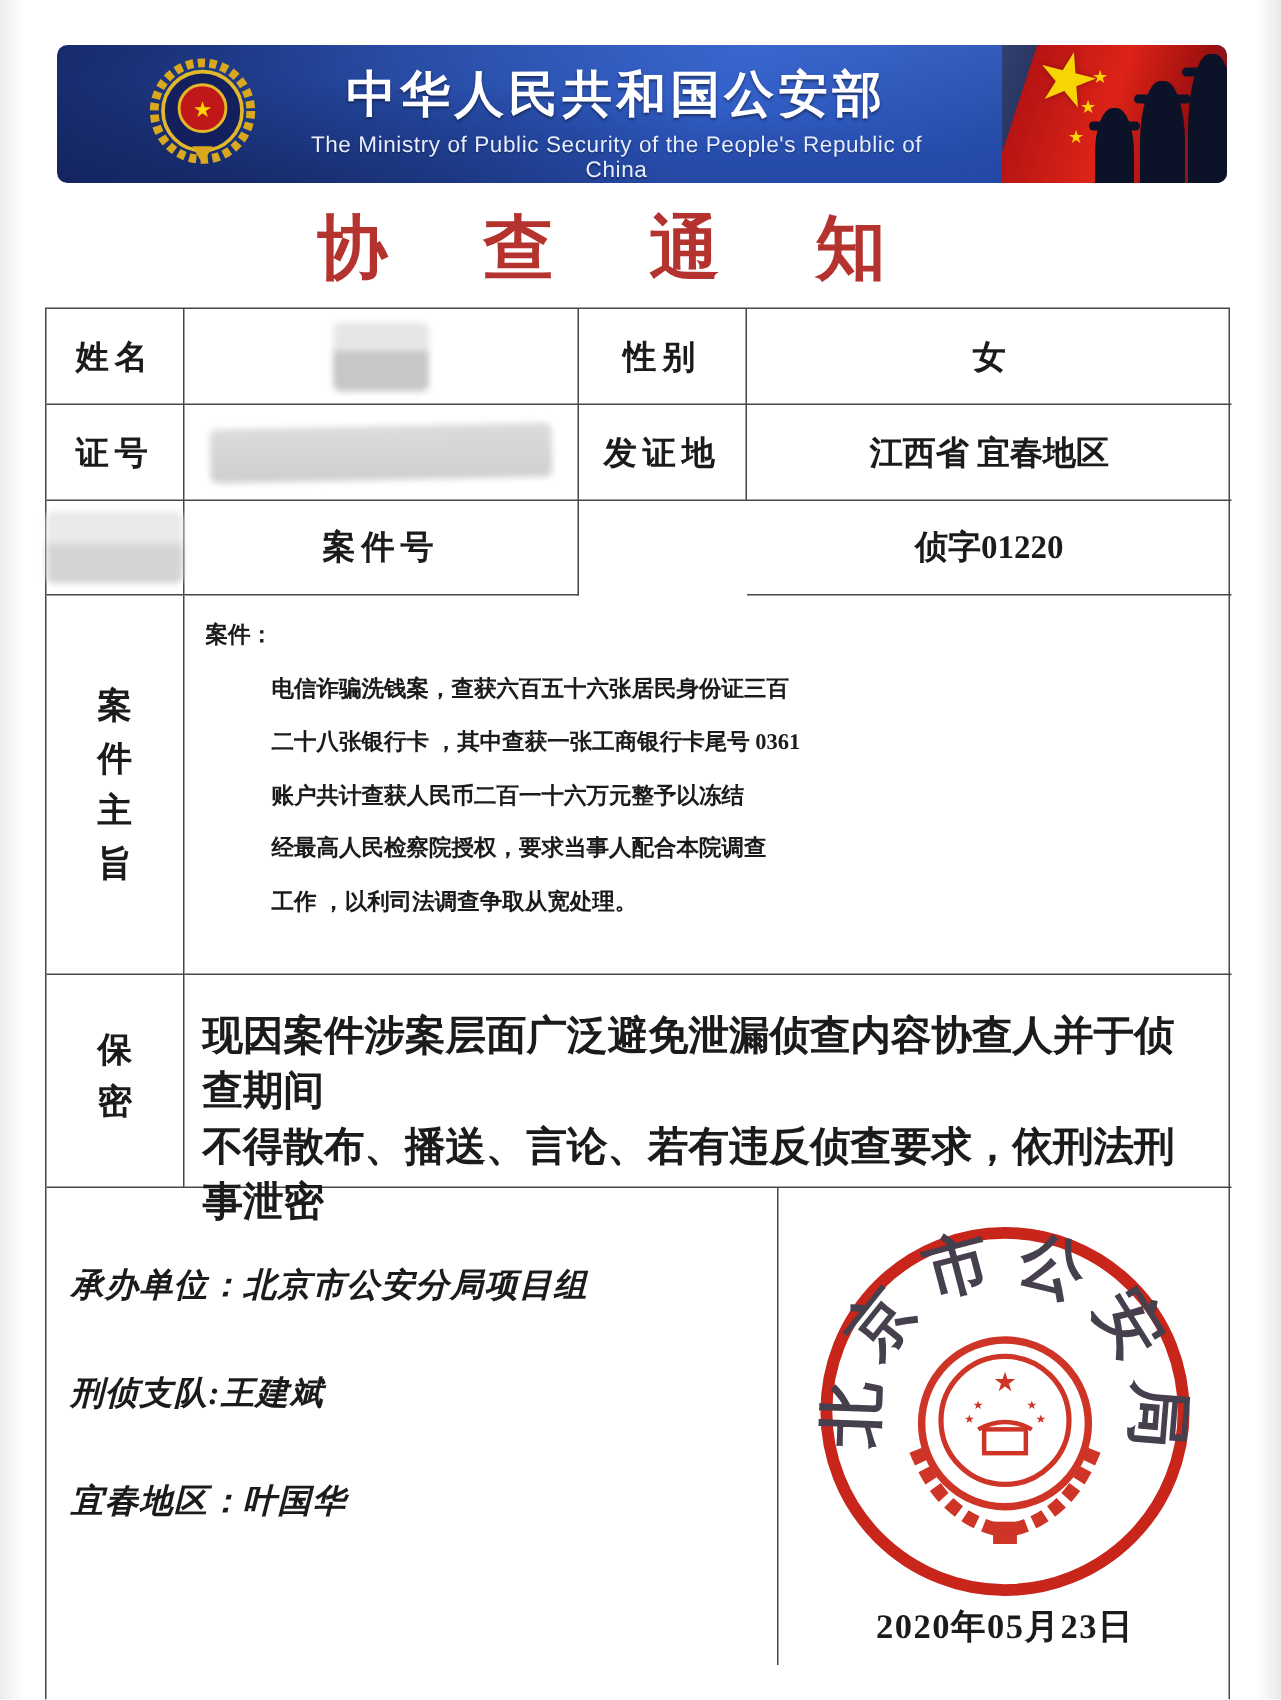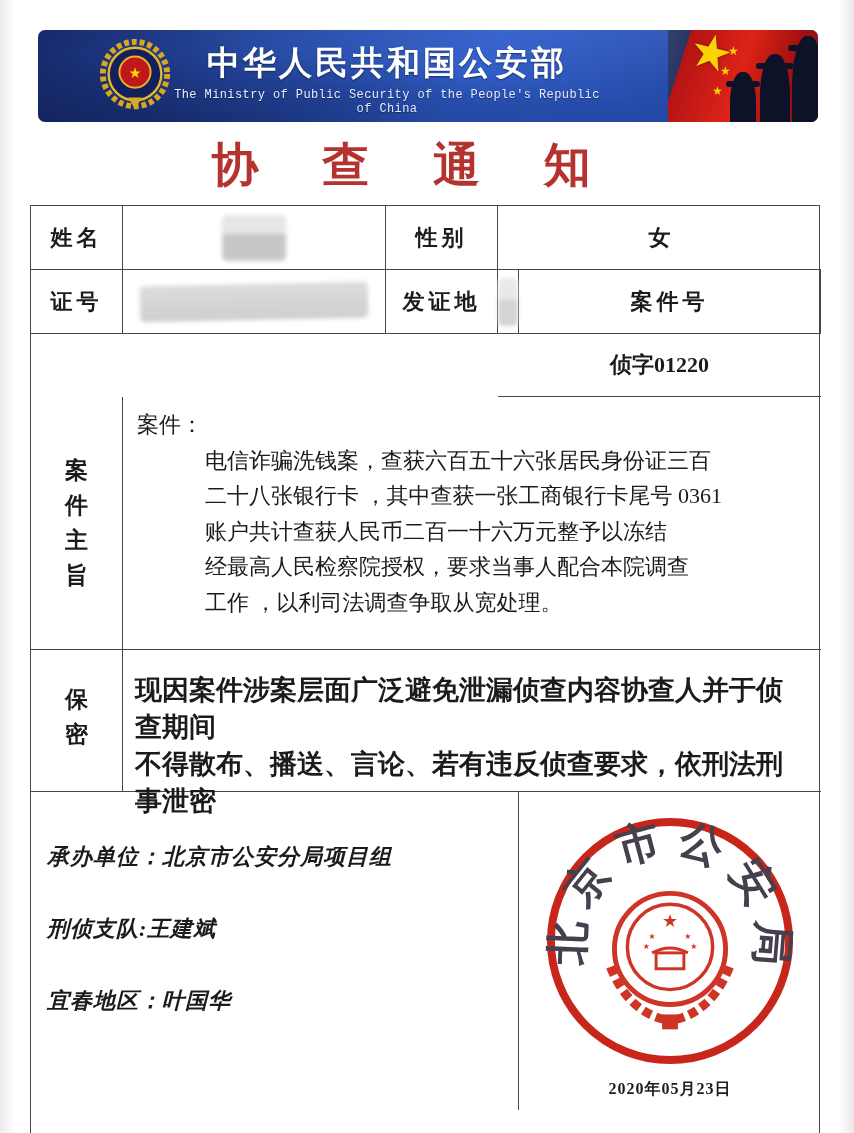--- a/index.html
+++ b/index.html
@@ -11,27 +11,27 @@
   }
   
   .banner{
     position:absolute;left:38px;top:30px;width:780px;height:92px;border-radius:7px;overflow:hidden;
     background:
       radial-gradient(ellipse at 15% 110%, rgba(10,18,60,.55), transparent 55%),
       radial-gradient(ellipse at 70% -30%, rgba(120,160,255,.25), transparent 60%),
       linear-gradient(125deg,#172a6b 0%,#24479f 28%,#2d5ac4 55%,#1d3c90 100%);
   }
   .badge{position:absolute;left:58px;top:7px;width:78px;height:78px;}
-  .banner-text{position:absolute;left:134px;top:12px;width:430px;text-align:center;}
+  .banner-text{position:absolute;left:158px;top:12px;width:430px;text-align:center;}
   .banner-title{
     font-family:"Liberation Sans","DejaVu Sans",sans-serif;font-weight:700;
     font-size:33px;color:#ffffff;letter-spacing:3px;line-height:42px;text-shadow:0 1px 2px rgba(0,0,0,.45);
   }
   .banner-sub{
-    font-family:Liberation Mono, monospace;font-size:12px;color:#e8edff;
+    font-family:Liberation Sans, sans-serif;font-size:15px;color:#e8edff;
     letter-spacing:.4px;margin-top:4px;text-shadow:0 1px 1px rgba(0,0,0,.4);
   }
   .photo{
     position:absolute;right:0;top:0;width:150px;height:92px;overflow:hidden;
     background:linear-gradient(108deg,#33406f 0%,#2a3663 13%,#b51414 13%,#dd2317 48%,#9c0f0f 78%,#6e2230 100%);
   }
   .big-star{position:absolute;left:22px;top:-6px;font-size:48px;color:#f8d405;transform:rotate(14deg);text-shadow:0 0 4px rgba(0,0,0,.3);}
   .small-star{position:absolute;font-size:12px;color:#f8d405;}
   .fig{position:absolute;bottom:0;background:#0c1228;border-radius:45% 45% 0 0/60% 60% 0 0;}
   .fig::before{content:"";position:absolute;left:-4px;top:9px;right:-4px;height:6px;background:#0c1228;border-radius:3px;}
@@ -57,30 +57,30 @@
   .b-name{width:64px;height:46px;background:linear-gradient(#e6e6e6 42%,#c7c7c7 42%);}
   .b-id{width:228px;height:36px;background:linear-gradient(#dcdcdc,#cfcfcf);transform:rotate(-1.2deg);}
   .b-tel{width:158px;height:48px;background:linear-gradient(#e9e9e9 45%,#d4d4d4 45%);}
   .b-reg{display:inline-block;width:52px;height:26px;background:#d4d4d4;vertical-align:-6px;}
   .b-cid{display:inline-block;width:226px;height:26px;background:#cccccc;vertical-align:-6px;}
   
   .vlab{display:flex;flex-direction:column;align-items:center;font-size:23px;font-weight:600;}
   .vlab span{line-height:35px;}
   .vlab.case{padding-top:56px;} .vlab.secr{padding-top:32px;}
   
-  .case-content{padding:10px 8px 0 14px;font-size:22px;font-weight:400;line-height:35.5px;}
-  .case-content .ind{margin-left:68px;}
+  .case-content{padding:10px 8px 0 14px;font-size:15px;font-weight:700;line-height:35.5px;}
+  .case-content .ind{margin-left:44px;}
   .secr-content{padding:22px 12px 0 12px;font-size:27px;font-weight:600;line-height:37px;}
   .secr-content .ctr{text-align:center;}
   
   .foot-left{padding:50px 10px 0 16px;font-size:22px;font-weight:600;font-style:italic;}
   .foot-left div{margin-bottom:42px;letter-spacing:1px;}
   .seal-cell{position:relative;}
   .seal{position:absolute;left:22px;top:20px;width:258px;height:258px;}
-  .date{position:absolute;left:0;bottom:10px;width:100%;text-align:center;font-size:16px;font-weight:600;letter-spacing:1px;}
+  .date{position:absolute;left:0;bottom:10px;width:100%;text-align:center;font-size:23px;font-weight:600;letter-spacing:1px;}
 </style>
 </head>
 <body>
 
 <div class="page">
 
   <div class="banner">
     <svg class="badge" viewBox="0 0 80 80">
       <circle cx="40" cy="38" r="33" fill="none" stroke="#d9a81e" stroke-width="6" stroke-dasharray="5 3"></circle>
       <circle cx="40" cy="38" r="27" fill="#141f5e" stroke="#e3b72a" stroke-width="2.5"></circle>
@@ -112,20 +112,21 @@
         <div class="blur b-name"></div>
       </div>
     <div class="c lab">性别</div>
     <div class="c val span2 nr">女</div>
 
     <div class="c lab">证号</div>
     <div class="c val">
         <div class="blur b-id"></div>
       </div>
     <div class="c lab">发证地</div>
+    <div class="c val span2 nr">江西省 宜春地区</div>
 
     <div class="c val">
         <div class="blur b-tel"></div>
       </div>
     <div class="c lab">案件号</div>
     <div class="c val span2 nr">侦字01220</div>
 
     <div class="c vlab case">
       <span>案</span>
       <span>件</span>

